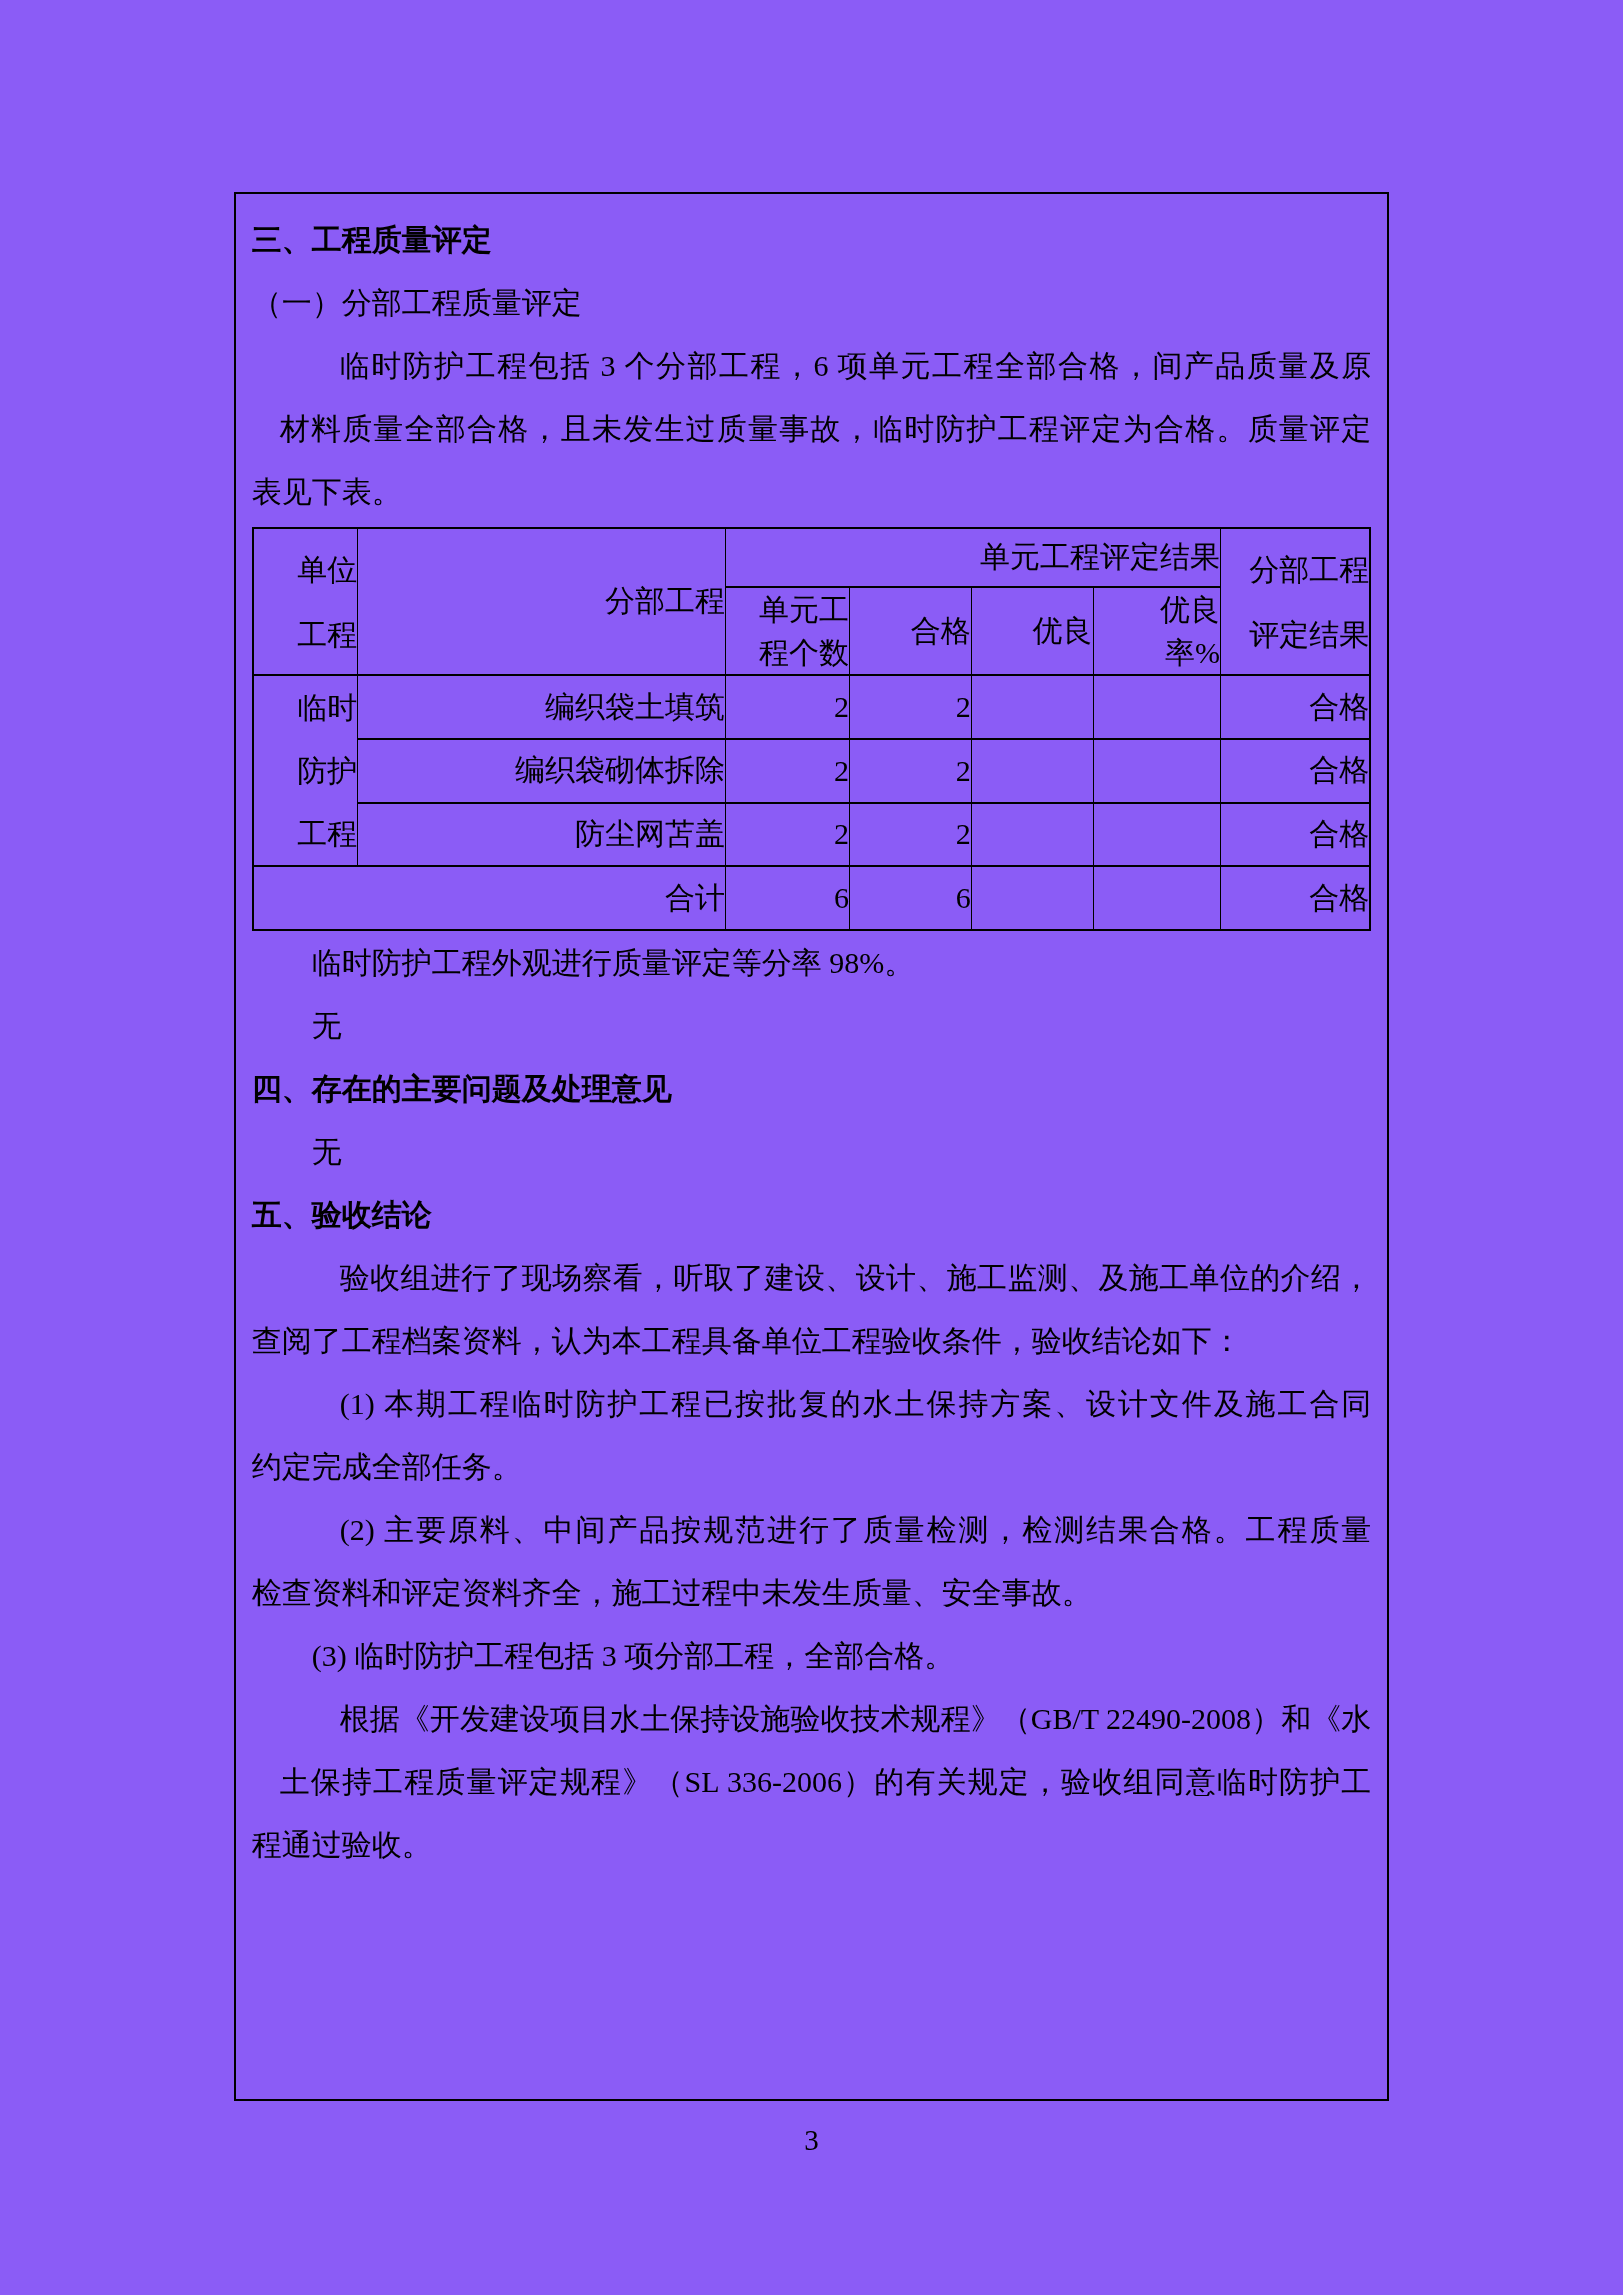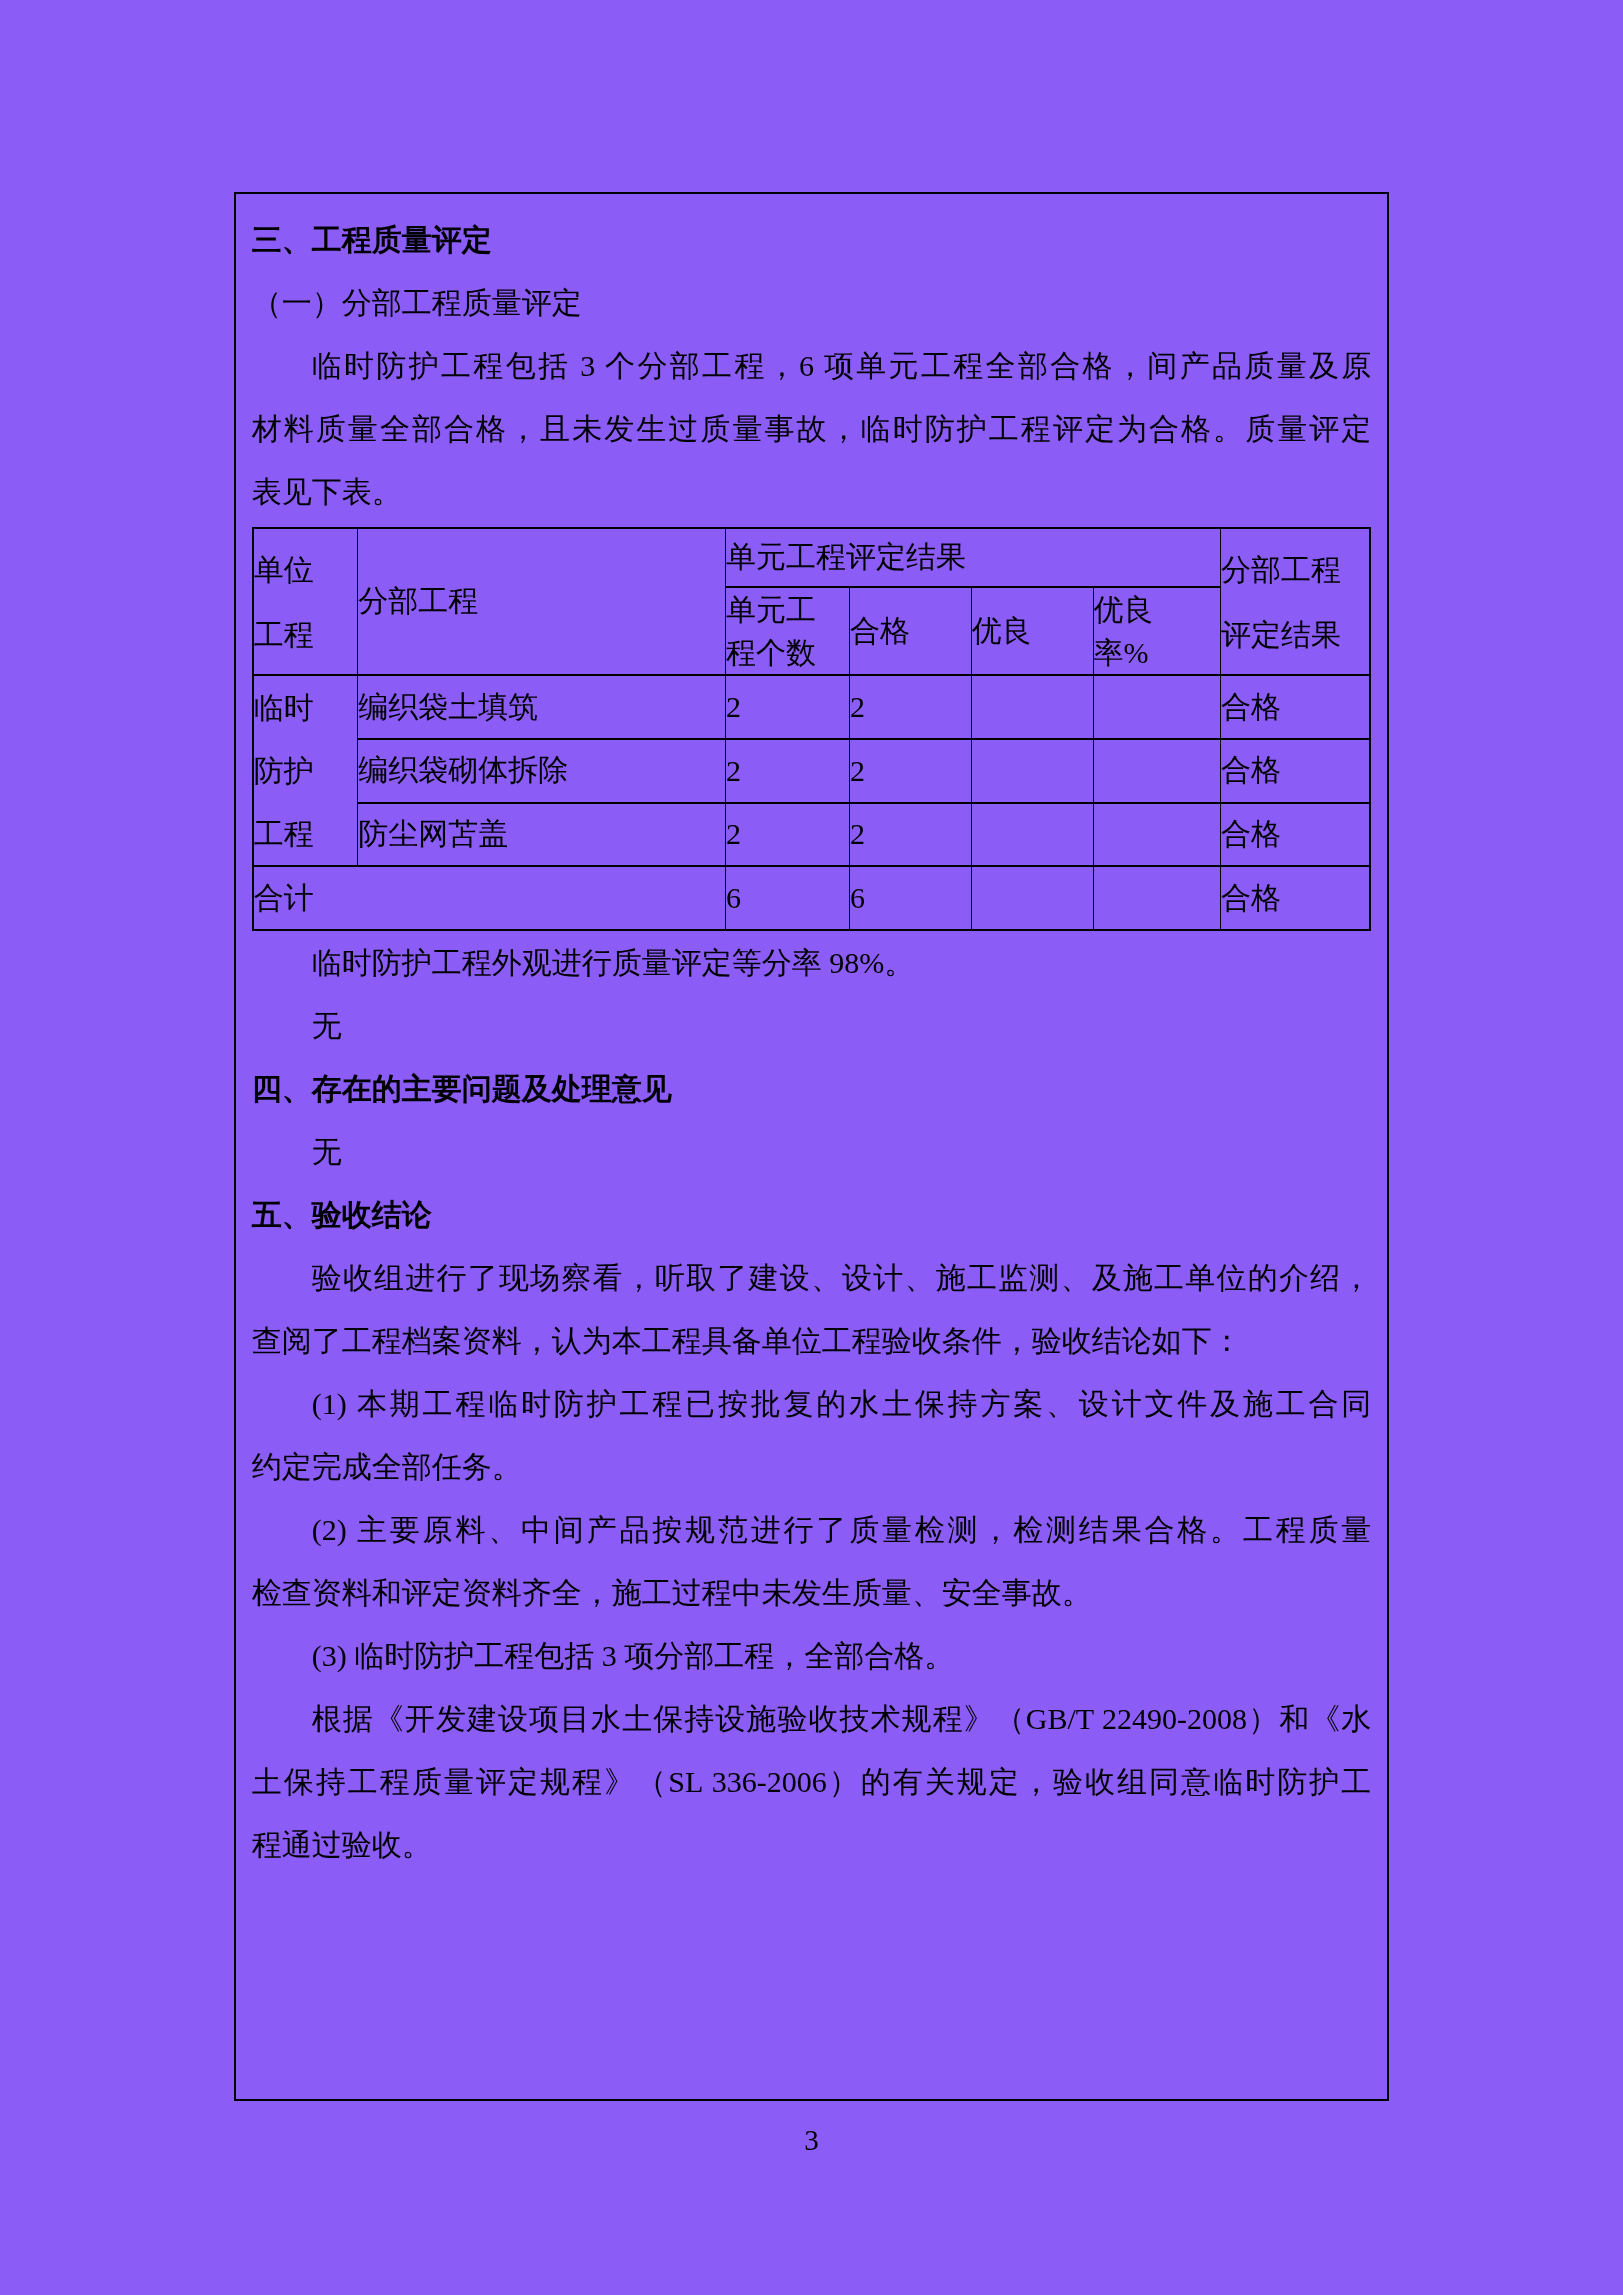--- a/index.html
+++ b/index.html
@@ -8,33 +8,33 @@
     font-family:"Liberation Serif","DejaVu Serif",serif;color:#000;overflow:hidden;
   }
   .sheet{
     position:absolute;left:234px;top:192px;width:1155px;height:1909px;
     border:2px solid #000;box-sizing:border-box;padding:14.4px 15.7px 0 15.7px;
   }
   .line{
     font-size:30px;line-height:63px;height:63px;white-space:nowrap;
   }
   .just{
-    white-space:normal;text-align:justify;text-align-last:justify;
+    white-space:normal;text-align:justify;text-align-last:justify;margin-left:28px;
   }
   .indent{text-indent:60px;}
   .h-sans{
     font-family:"Liberation Sans","DejaVu Sans",sans-serif;font-weight:bold;
   }
   table.qtable{
     border-collapse:collapse;width:100%;table-layout:fixed;
     margin-top:3.9px;border:2.6px solid #000;
   }
   .qtable th,.qtable td{
     border:1.3px solid #000;border-top-width:2px;border-bottom-width:2px;
-    font-weight:normal;text-align:left;vertical-align:middle;
+    font-weight:normal;text-align:right;vertical-align:middle;
     font-size:30px;padding:0;overflow:hidden;
   }
   .qtable tr.t1{height:59px;}
   .qtable tr.t2{height:88px;}
   .qtable tr.dr{height:63px;}
   .qtable tr.total{height:64px;}
   .qtable th.gb{border-bottom-width:1.3px;}
   .qtable tr.t2 th,.qtable th.hb{border-bottom-width:2.6px;}
   .qtable tr.total td{border-top-width:2.6px;}
   .pre{white-space:pre-line;line-height:43px;}

